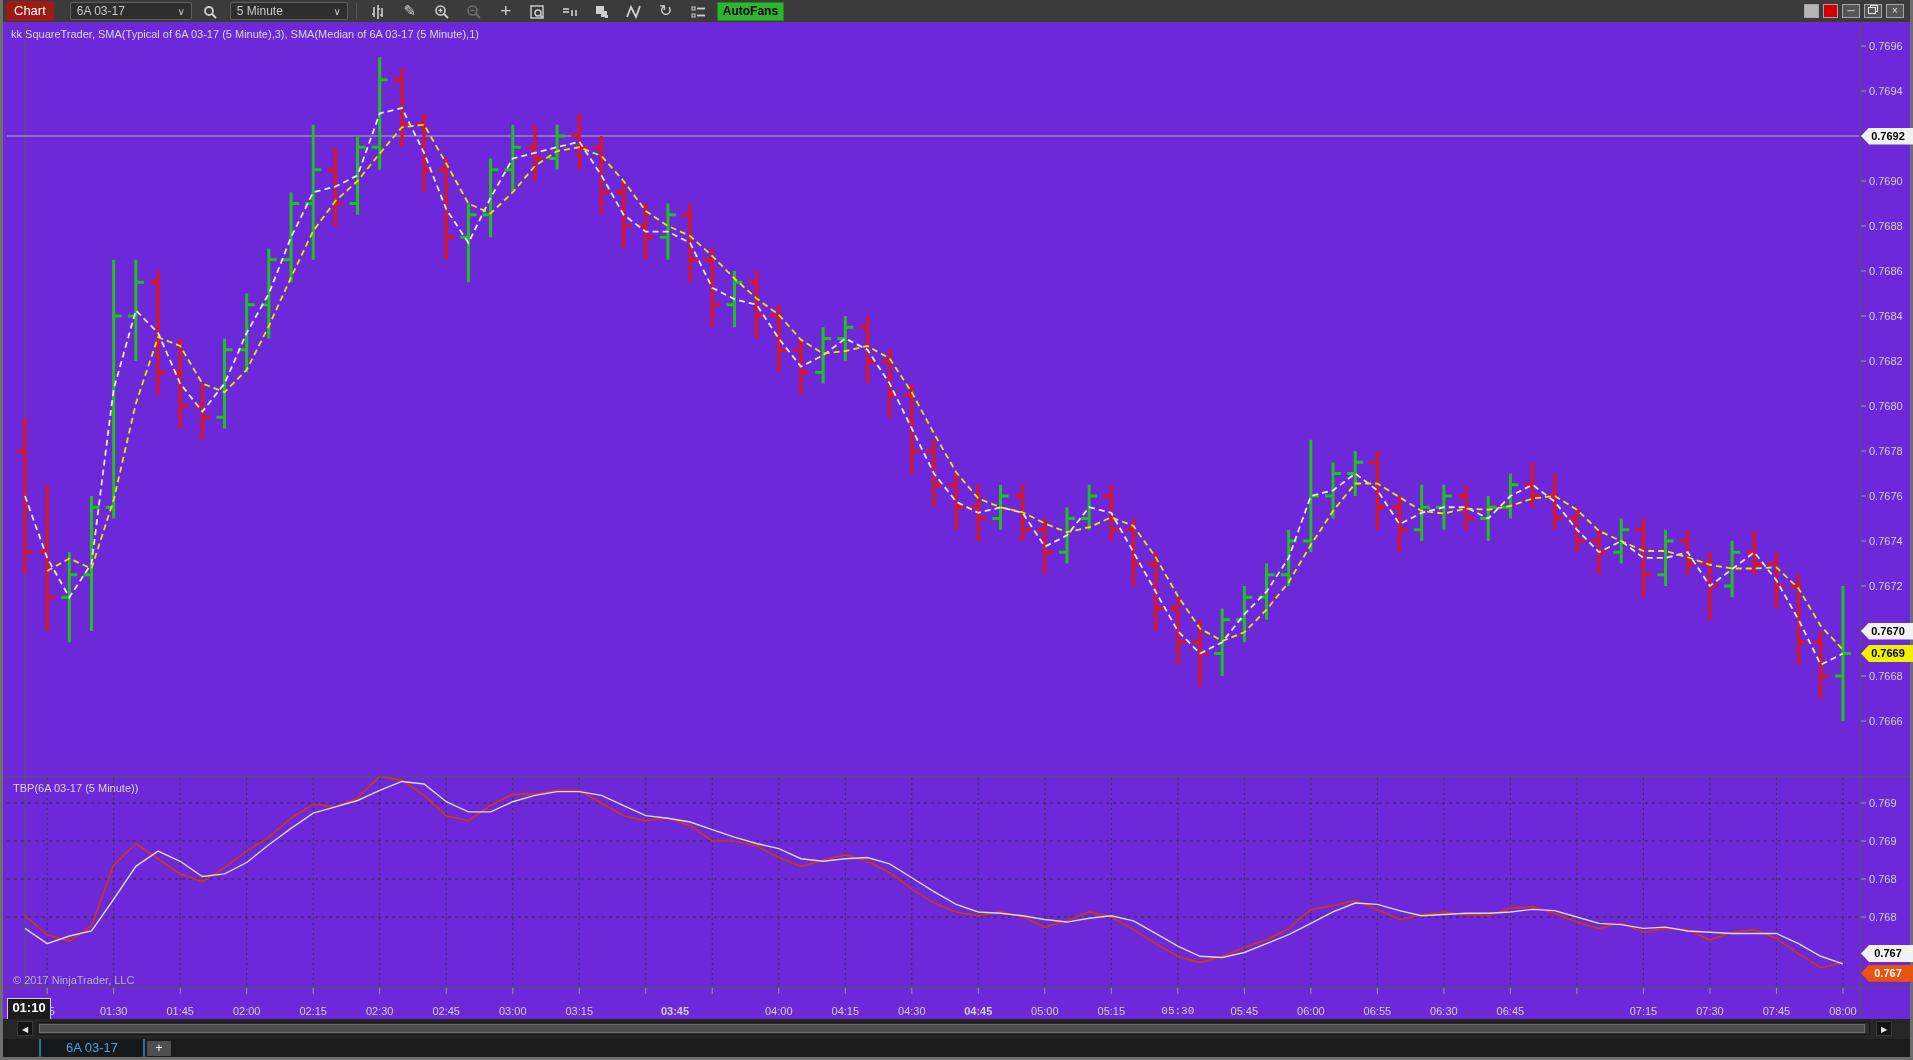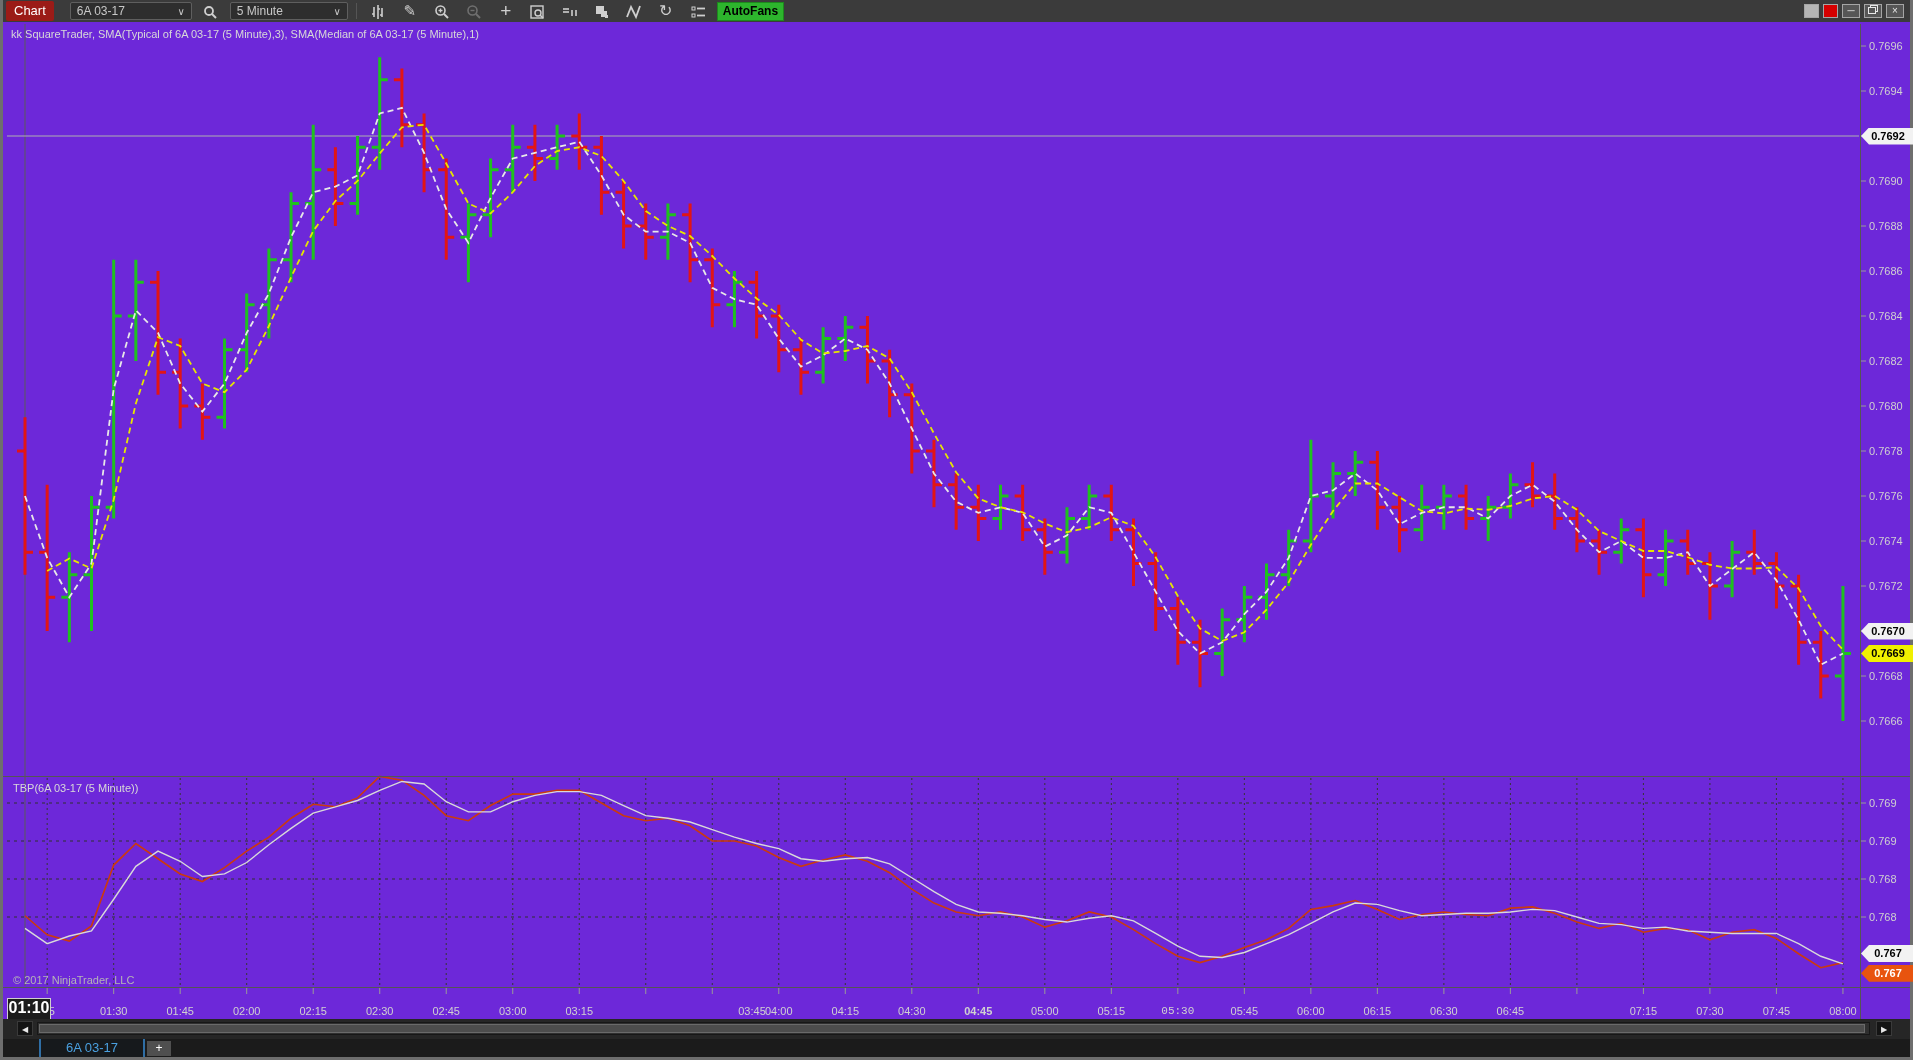--- a/index.html
+++ b/index.html
@@ -36,21 +36,21 @@
   #plot { position:absolute; left:0; top:0; }
   .panel-label { position:absolute; color:#d8d8d8; font-size:11px; }
   .copyright { position:absolute; color:#b5b5b5; font-size:11px; }
   .ylab { position:absolute; left:1866px; width:46px; color:#d0d0d0; font-size:11px; height:12px;
           line-height:12px; }
   .tlab { position:absolute; width:46px; text-align:center; color:#d0d0d0; font-size:11px; top:983px; }
   .marker { position:absolute; left:1858px; width:54px; height:17px; font-size:11px; font-weight:bold;
             text-align:center; line-height:17px;
             clip-path:polygon(0 50%, 8px 0, 100% 0, 100% 100%, 8px 100%); }
   .tcursor { position:absolute; left:4px; top:976px; width:44px; height:36px; border:1px solid #cfcfcf;
-             background:#1c1c1c; color:#fff; font-size:16px; font-weight:bold; text-align:center;
+             background:#1c1c1c; color:#fff; font-size:13px; font-weight:bold; text-align:center;
              line-height:17px; }
   .sep-h { position:absolute; left:0; right:0; height:1px; background:#555; }
   .sep-v { position:absolute; width:1px; background:#555; }
   
   .scrollrow { position:absolute; left:0; right:0; bottom:18px; height:20px; background:#262626; }
   .scr-btn { position:absolute; top:2px; width:16px; height:15px; background:#141414; color:#e8e8e8;
              font-size:8px; text-align:center; line-height:15px; border:1px solid #3a3a3a; }
   .scr-track { position:absolute; left:34px; right:40px; top:3px; height:13px; background:#2f2f2f;
                border:1px solid #171717; }
   .scr-thumb { position:absolute; left:1px; top:1px; bottom:1px; right:4px; background:#4d4d4d;
@@ -531,31 +531,31 @@
         <div class="tlab" style="left: 21.17px;">:15</div>
         <div class="tlab" style="left: 87.68px;">01:30</div>
         <div class="tlab" style="left: 154.19px;">01:45</div>
         <div class="tlab" style="left: 220.7px;">02:00</div>
         <div class="tlab" style="left: 287.21px;">02:15</div>
         <div class="tlab" style="left: 353.72px;">02:30</div>
         <div class="tlab" style="left: 420.23px;">02:45</div>
         <div class="tlab" style="left: 486.74px;">03:00</div>
         <div class="tlab" style="left: 553.25px;">03:15</div>
         <div class="tlab" style="left: 636px; margin-top: 32px;">03:30</div>
-        <div class="tlab" style="left: 726px;">03:45</div>
+        <div class="tlab" style="left: 649px; font-weight: bold;">03:45</div>
         <div class="tlab" style="left: 752.78px;">04:00</div>
         <div class="tlab" style="left: 819.29px;">04:15</div>
         <div class="tlab" style="left: 885.8px;">04:30</div>
         <div class="tlab" style="left: 952.31px; font-weight: bold;">04:45</div>
         <div class="tlab" style="left: 1018.82px;">05:00</div>
         <div class="tlab" style="left: 1085.33px;">05:15</div>
         <div class="tlab" style="left: 1151.84px; font-family: Liberation Mono, monospace;">05:30</div>
         <div class="tlab" style="left: 1218.35px;">05:45</div>
         <div class="tlab" style="left: 1284.86px;">06:00</div>
-        <div class="tlab" style="left: 1351.37px;">06:15</div>
+        <div class="tlab" style="left: 1351.37px;">06:55</div>
         <div class="tlab" style="left: 1417.88px;">06:30</div>
         <div class="tlab" style="left: 1484.39px;">06:45</div>
         <div class="tlab" style="left: 1639px; margin-top: 40px;">07:00</div>
         <div class="tlab" style="left: 1617.41px;">07:15</div>
         <div class="tlab" style="left: 1683.92px;">07:30</div>
         <div class="tlab" style="left: 1750.43px;">07:45</div>
         <div class="tlab" style="left: 1816.94px;">08:00</div>
         <div class="marker" style="top: 105.5px; background: rgb(242, 242, 242); color: rgb(0, 0, 0);">0.7692</div>
         <div class="marker" style="top: 600.5px; background: rgb(242, 242, 242); color: rgb(0, 0, 0);">0.7670</div>
         <div class="marker" style="top: 623px; background: rgb(240, 240, 0); color: rgb(0, 0, 0);">0.7669</div>

